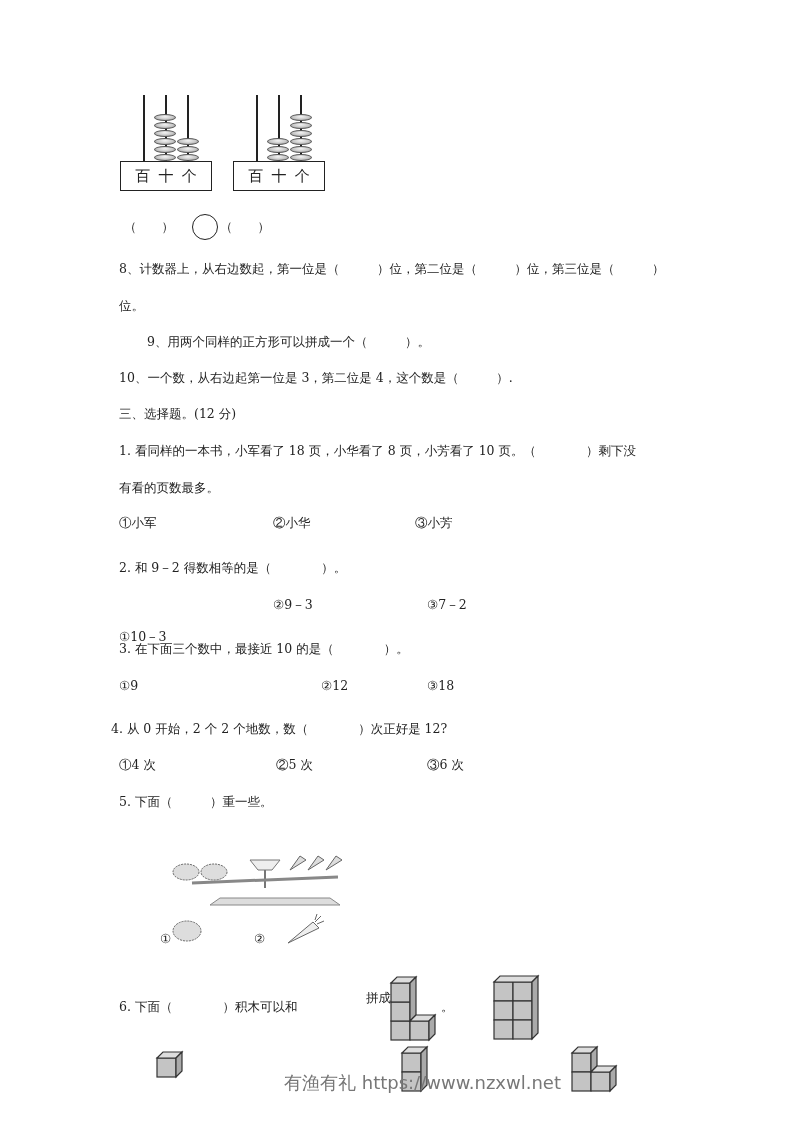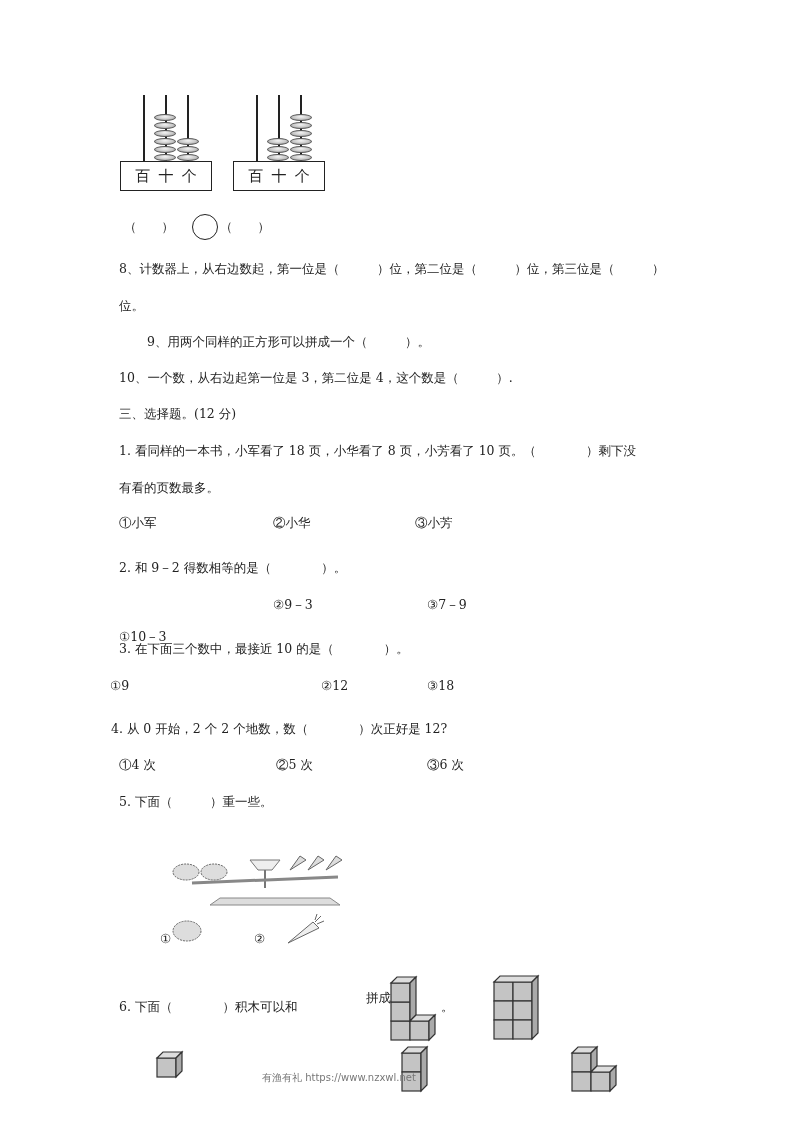--- a/index.html
+++ b/index.html
@@ -7,22 +7,22 @@
          font-family:"DejaVu Serif", "Liberation Serif", serif; color:#222; }
   .t { position:absolute; font-size:12.5px; white-space:pre; line-height:16px; }
   .abacus { position:absolute; }
   .frame { position:absolute; border:1.5px solid #222; background:#fff;
            font-size:15px; display:flex; align-items:center; justify-content:space-around; padding:0 10px; box-sizing:border-box; }
   .rod { position:absolute; width:2px; background:#222; }
   .bead { position:absolute; width:22px; height:7px; border-radius:50%;
           background:radial-gradient(ellipse at 50% 35%, #f4f4f4 0%, #c8c8c8 55%, #888 100%);
           border:1px solid #555; box-sizing:border-box; }
   .circle { position:absolute; width:24px; height:24px; border:1.5px solid #222; border-radius:50%; }
-  .watermark { position:absolute; left:262px; top:1071px; font-family:"DejaVu Sans","Liberation Sans",sans-serif;
-               font-size:10px; color:#777; }
+  .watermark { position:absolute; left:284px; top:1071px; font-family:"DejaVu Sans","Liberation Sans",sans-serif;
+               font-size:18px; color:#777; }
   svg { position:absolute; overflow:visible; }
 </style>
 </head>
 <body>
 
 <div class="abacus" style="left:120px;top:95px;width:92px;height:97px;">
   <div class="rod" style="left:23px;top:0;height:66px;"></div>
   <div class="rod" style="left:45px;top:0;height:66px;"></div>
   <div class="rod" style="left:67px;top:0;height:66px;"></div>
   <div class="bead" style="left:34px;top:59px;"></div>
@@ -74,24 +74,24 @@
 
 <div class="t" style="left:119px;top:443px;">1. 看同样的一本书，小军看了 18 页，小华看了 8 页，小芳看了 10 页。（　　　　）剩下没</div>
 <div class="t" style="left:119px;top:480px;">有看的页数最多。</div>
 <div class="t" style="left:119px;top:515px;">①小军</div>
 <div class="t" style="left:273px;top:515px;">②小华</div>
 <div class="t" style="left:415px;top:515px;">③小芳</div>
 
 <div class="t" style="left:119px;top:560px;">2. 和 9－2 得数相等的是（　　　　）。</div>
 <div class="t" style="left:119px;top:597px;margin-top:32px;">①10－3</div>
 <div class="t" style="left:273px;top:597px;">②9－3</div>
-<div class="t" style="left:427px;top:597px;">③7－9</div>
+<div class="t" style="left:427px;top:597px;">③7－2</div>
 
 <div class="t" style="left:119px;top:641px;">3. 在下面三个数中，最接近 10 的是（　　　　）。</div>
-<div class="t" style="left:110px;top:678px;text-align:right;">①9</div>
+<div class="t" style="left:119px;top:678px;text-align:right;">①9</div>
 <div class="t" style="left:273px;top:678px;margin-left:48px;">②12</div>
 <div class="t" style="left:427px;top:678px;">③18</div>
 
 <div class="t" style="left:111px;top:721px;">4. 从 0 开始，2 个 2 个地数，数（　　　　）次正好是 12?</div>
 <div class="t" style="left:119px;top:757px;">①4 次</div>
 <div class="t" style="left:276px;top:757px;">②5 次</div>
 <div class="t" style="left:427px;top:757px;">③6 次</div>
 
 <div class="t" style="left:119px;top:794px;">5. 下面（　　　）重一些。</div>
 

